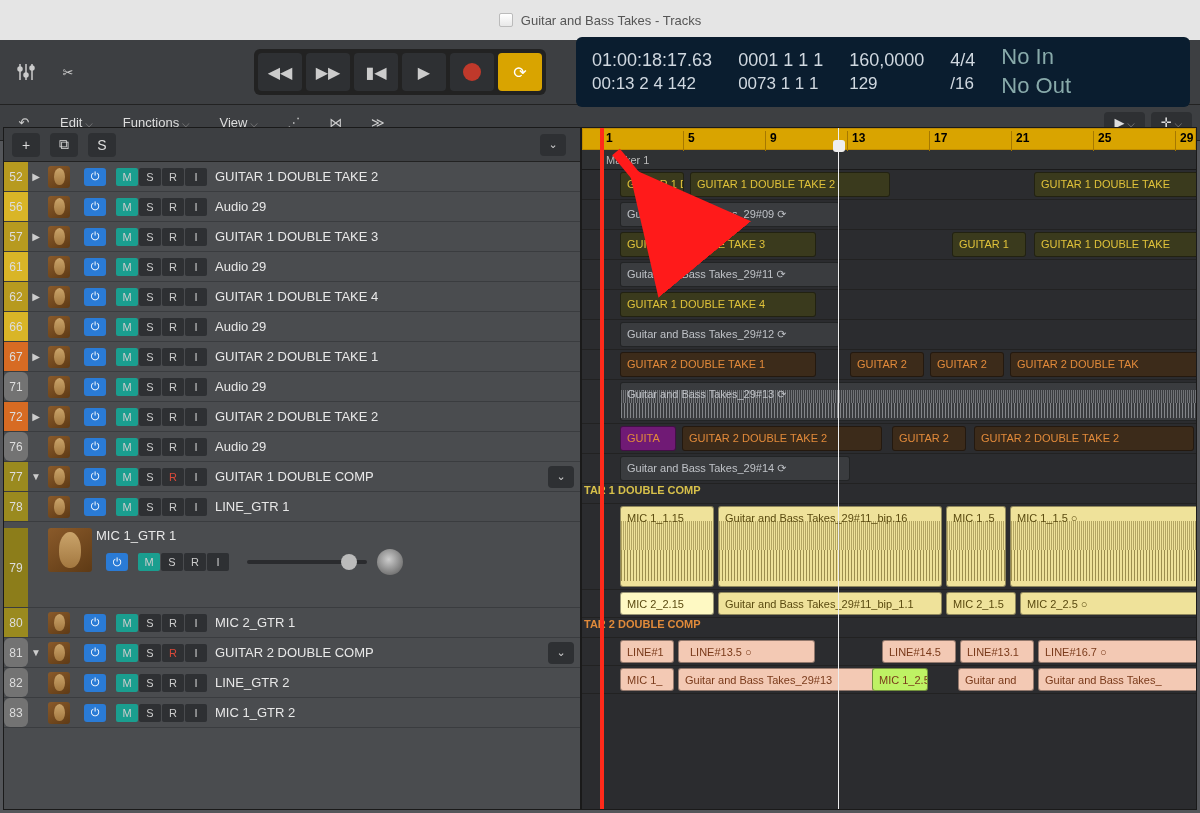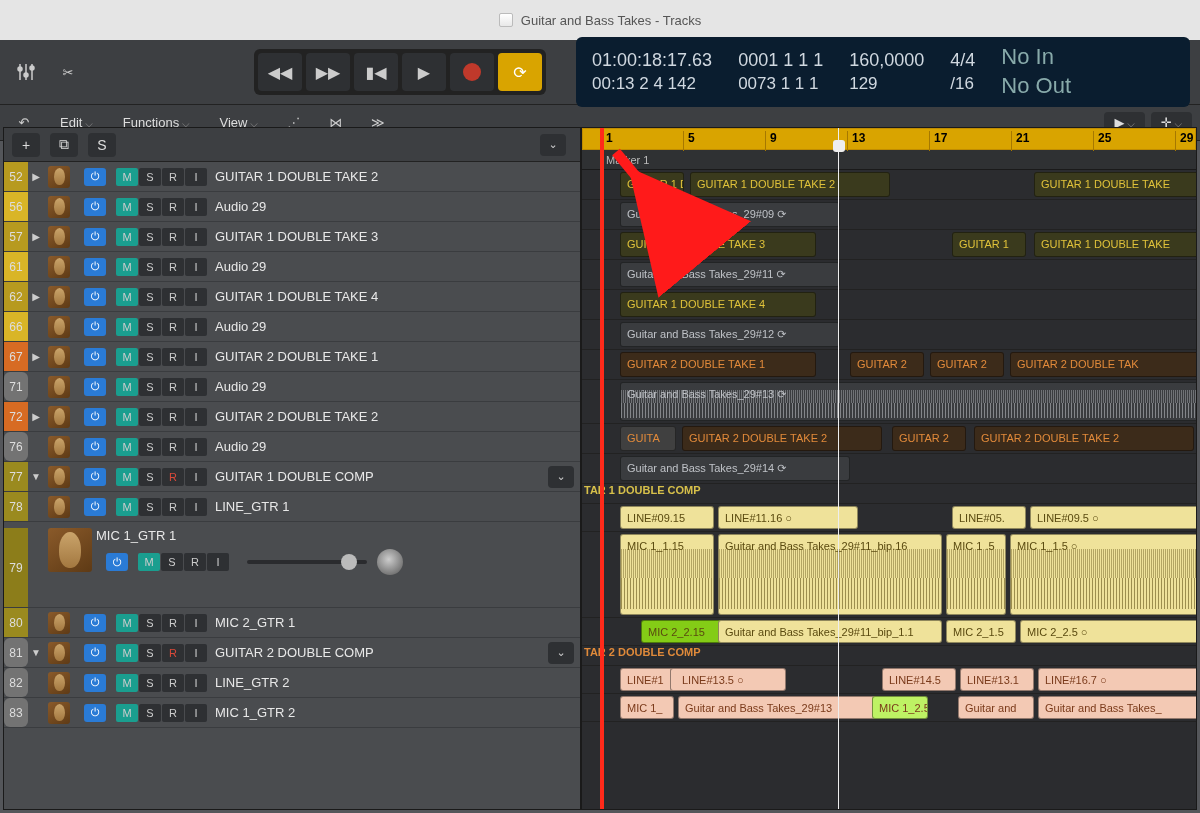--- a/index.html
+++ b/index.html
@@ -447,55 +447,49 @@
         <div class="rrow" style="height: 30px;">
           <div class="region" style="left: 38px; width: 196px; background: rgb(60, 43, 26); color: rgb(226, 138, 58);">GUITAR 2 DOUBLE TAKE 1</div>
           <div class="region" style="left: 268px; width: 74px; background: rgb(60, 43, 26); color: rgb(226, 138, 58);">GUITAR 2</div>
           <div class="region" style="left: 348px; width: 74px; background: rgb(60, 43, 26); color: rgb(226, 138, 58);">GUITAR 2</div>
           <div class="region" style="left: 428px; width: 194px; background: rgb(60, 43, 26); color: rgb(226, 138, 58);">GUITAR 2 DOUBLE TAK</div>
         </div>
         <div class="rrow" style="height: 44px; padding-left: 40px;">
           <div class="region wave" style="left: 38px; width: 584px; background: rgb(58, 60, 63); color: rgb(191, 194, 199);">Guitar and Bass Takes_29#13  ⟳</div>
         </div>
         <div class="rrow" style="height: 30px;">
-          <div class="region" style="left: 38px; width: 56px; background: #404040; color: rgb(226, 138, 58);">GUITA</div>
+          <div class="region" style="left: 38px; width: 56px; background: #701a75; color: rgb(226, 138, 58);">GUITA</div>
           <div class="region" style="left: 100px; width: 200px; background: rgb(60, 43, 26); color: rgb(226, 138, 58);">GUITAR 2 DOUBLE TAKE 2</div>
           <div class="region" style="left: 310px; width: 74px; background: rgb(60, 43, 26); color: rgb(226, 138, 58);">GUITAR 2</div>
           <div class="region" style="left: 392px; width: 220px; background: rgb(60, 43, 26); color: rgb(226, 138, 58);">GUITAR 2 DOUBLE TAKE 2</div>
         </div>
         <div class="rrow" style="height: 30px;">
           <div class="region" style="left: 38px; width: 230px; background: rgb(58, 60, 63); color: rgb(191, 194, 199);">Guitar and Bass Takes_29#14  ⟳</div>
         </div>
         <div class="rrow" style="height: 20px;">
           <div class="comp-header" style="color:#d7c04a">TAR 1 DOUBLE COMP</div>
-        </div>
-        <div class="rrow" style="height: 28px;">
-          <div class="region" style="left: 38px; width: 94px; background: rgb(239, 226, 154); color: rgb(90, 74, 16);">LINE#09.15</div>
-          <div class="region" style="left: 136px; width: 140px; background: rgb(239, 226, 154); color: rgb(90, 74, 16);">LINE#11.16  ○</div>
-          <div class="region" style="left: 370px; width: 74px; background: rgb(239, 226, 154); color: rgb(90, 74, 16);">LINE#05.</div>
-          <div class="region" style="left: 448px; width: 170px; background: rgb(239, 226, 154); color: rgb(90, 74, 16);">LINE#09.5  ○</div>
         </div>
         <div class="rrow tall" style="height: 86px;">
           <div class="region wave" style="left: 38px; width: 94px; background: rgb(239, 226, 154); color: rgb(90, 74, 16);">MIC 1_1.15</div>
           <div class="region wave" style="left: 136px; width: 224px; background: rgb(239, 226, 154); color: rgb(90, 74, 16);">Guitar and Bass Takes_29#11_bip.16</div>
           <div class="region wave" style="left: 364px; width: 60px; background: rgb(239, 226, 154); color: rgb(90, 74, 16);">MIC 1 .5</div>
           <div class="region wave" style="left: 428px; width: 194px; background: rgb(239, 226, 154); color: rgb(90, 74, 16);">MIC 1_1.5  ○</div>
         </div>
         <div class="rrow" style="height: 28px;">
-          <div class="region" style="left: 38px; width: 94px; background: #84cc16; color: rgb(90, 74, 16); margin-left: 21px;">MIC 2_2.15</div>
+          <div class="region" style="left: 38px; width: 94px; background: #fef9c3; color: rgb(90, 74, 16);">MIC 2_2.15</div>
           <div class="region" style="left: 136px; width: 224px; background: rgb(239, 226, 154); color: rgb(90, 74, 16);">Guitar and Bass Takes_29#11_bip_1.1</div>
           <div class="region" style="left: 364px; width: 70px; background: rgb(239, 226, 154); color: rgb(90, 74, 16);">MIC 2_1.5</div>
           <div class="region" style="left: 438px; width: 184px; background: rgb(239, 226, 154); color: rgb(90, 74, 16);">MIC 2_2.5  ○</div>
         </div>
         <div class="rrow" style="height: 20px;">
           <div class="comp-header" style="color:#e08a3a">TAR 2 DOUBLE COMP</div>
         </div>
         <div class="rrow" style="height: 28px;">
           <div class="region" style="left: 38px; width: 54px; background: rgb(243, 201, 180); color: rgb(122, 58, 26);">LINE#1</div>
-          <div class="region" style="left: 88px; width: 116px; background: rgb(243, 201, 180); color: rgb(122, 58, 26); padding-left: 11px;">LINE#13.5  ○</div>
+          <div class="region" style="left: 96px; width: 137px; background: rgb(243, 201, 180); color: rgb(122, 58, 26); padding-left: 11px;">LINE#13.5  ○</div>
           <div class="region" style="left: 300px; width: 74px; background: rgb(243, 201, 180); color: rgb(122, 58, 26);">LINE#14.5</div>
           <div class="region" style="left: 378px; width: 74px; background: rgb(243, 201, 180); color: rgb(122, 58, 26);">LINE#13.1</div>
           <div class="region" style="left: 456px; width: 164px; background: rgb(243, 201, 180); color: rgb(122, 58, 26);">LINE#16.7  ○</div>
         </div>
         <div class="rrow" style="height: 28px;">
           <div class="region" style="left: 38px; width: 54px; background: rgb(243, 201, 180); color: rgb(122, 58, 26);">MIC 1_</div>
           <div class="region" style="left: 96px; width: 212px; background: rgb(243, 201, 180); color: rgb(122, 58, 26);">Guitar and Bass Takes_29#13</div>
           <div class="region" style="left: 290px; width: 56px; background: #bef264; color: rgb(122, 58, 26);">MIC 1_2.5</div>
           <div class="region" style="left: 376px; width: 76px; background: rgb(243, 201, 180); color: rgb(122, 58, 26);">Guitar and</div>
           <div class="region" style="left: 456px; width: 164px; background: rgb(243, 201, 180); color: rgb(122, 58, 26);">Guitar and Bass Takes_</div>

